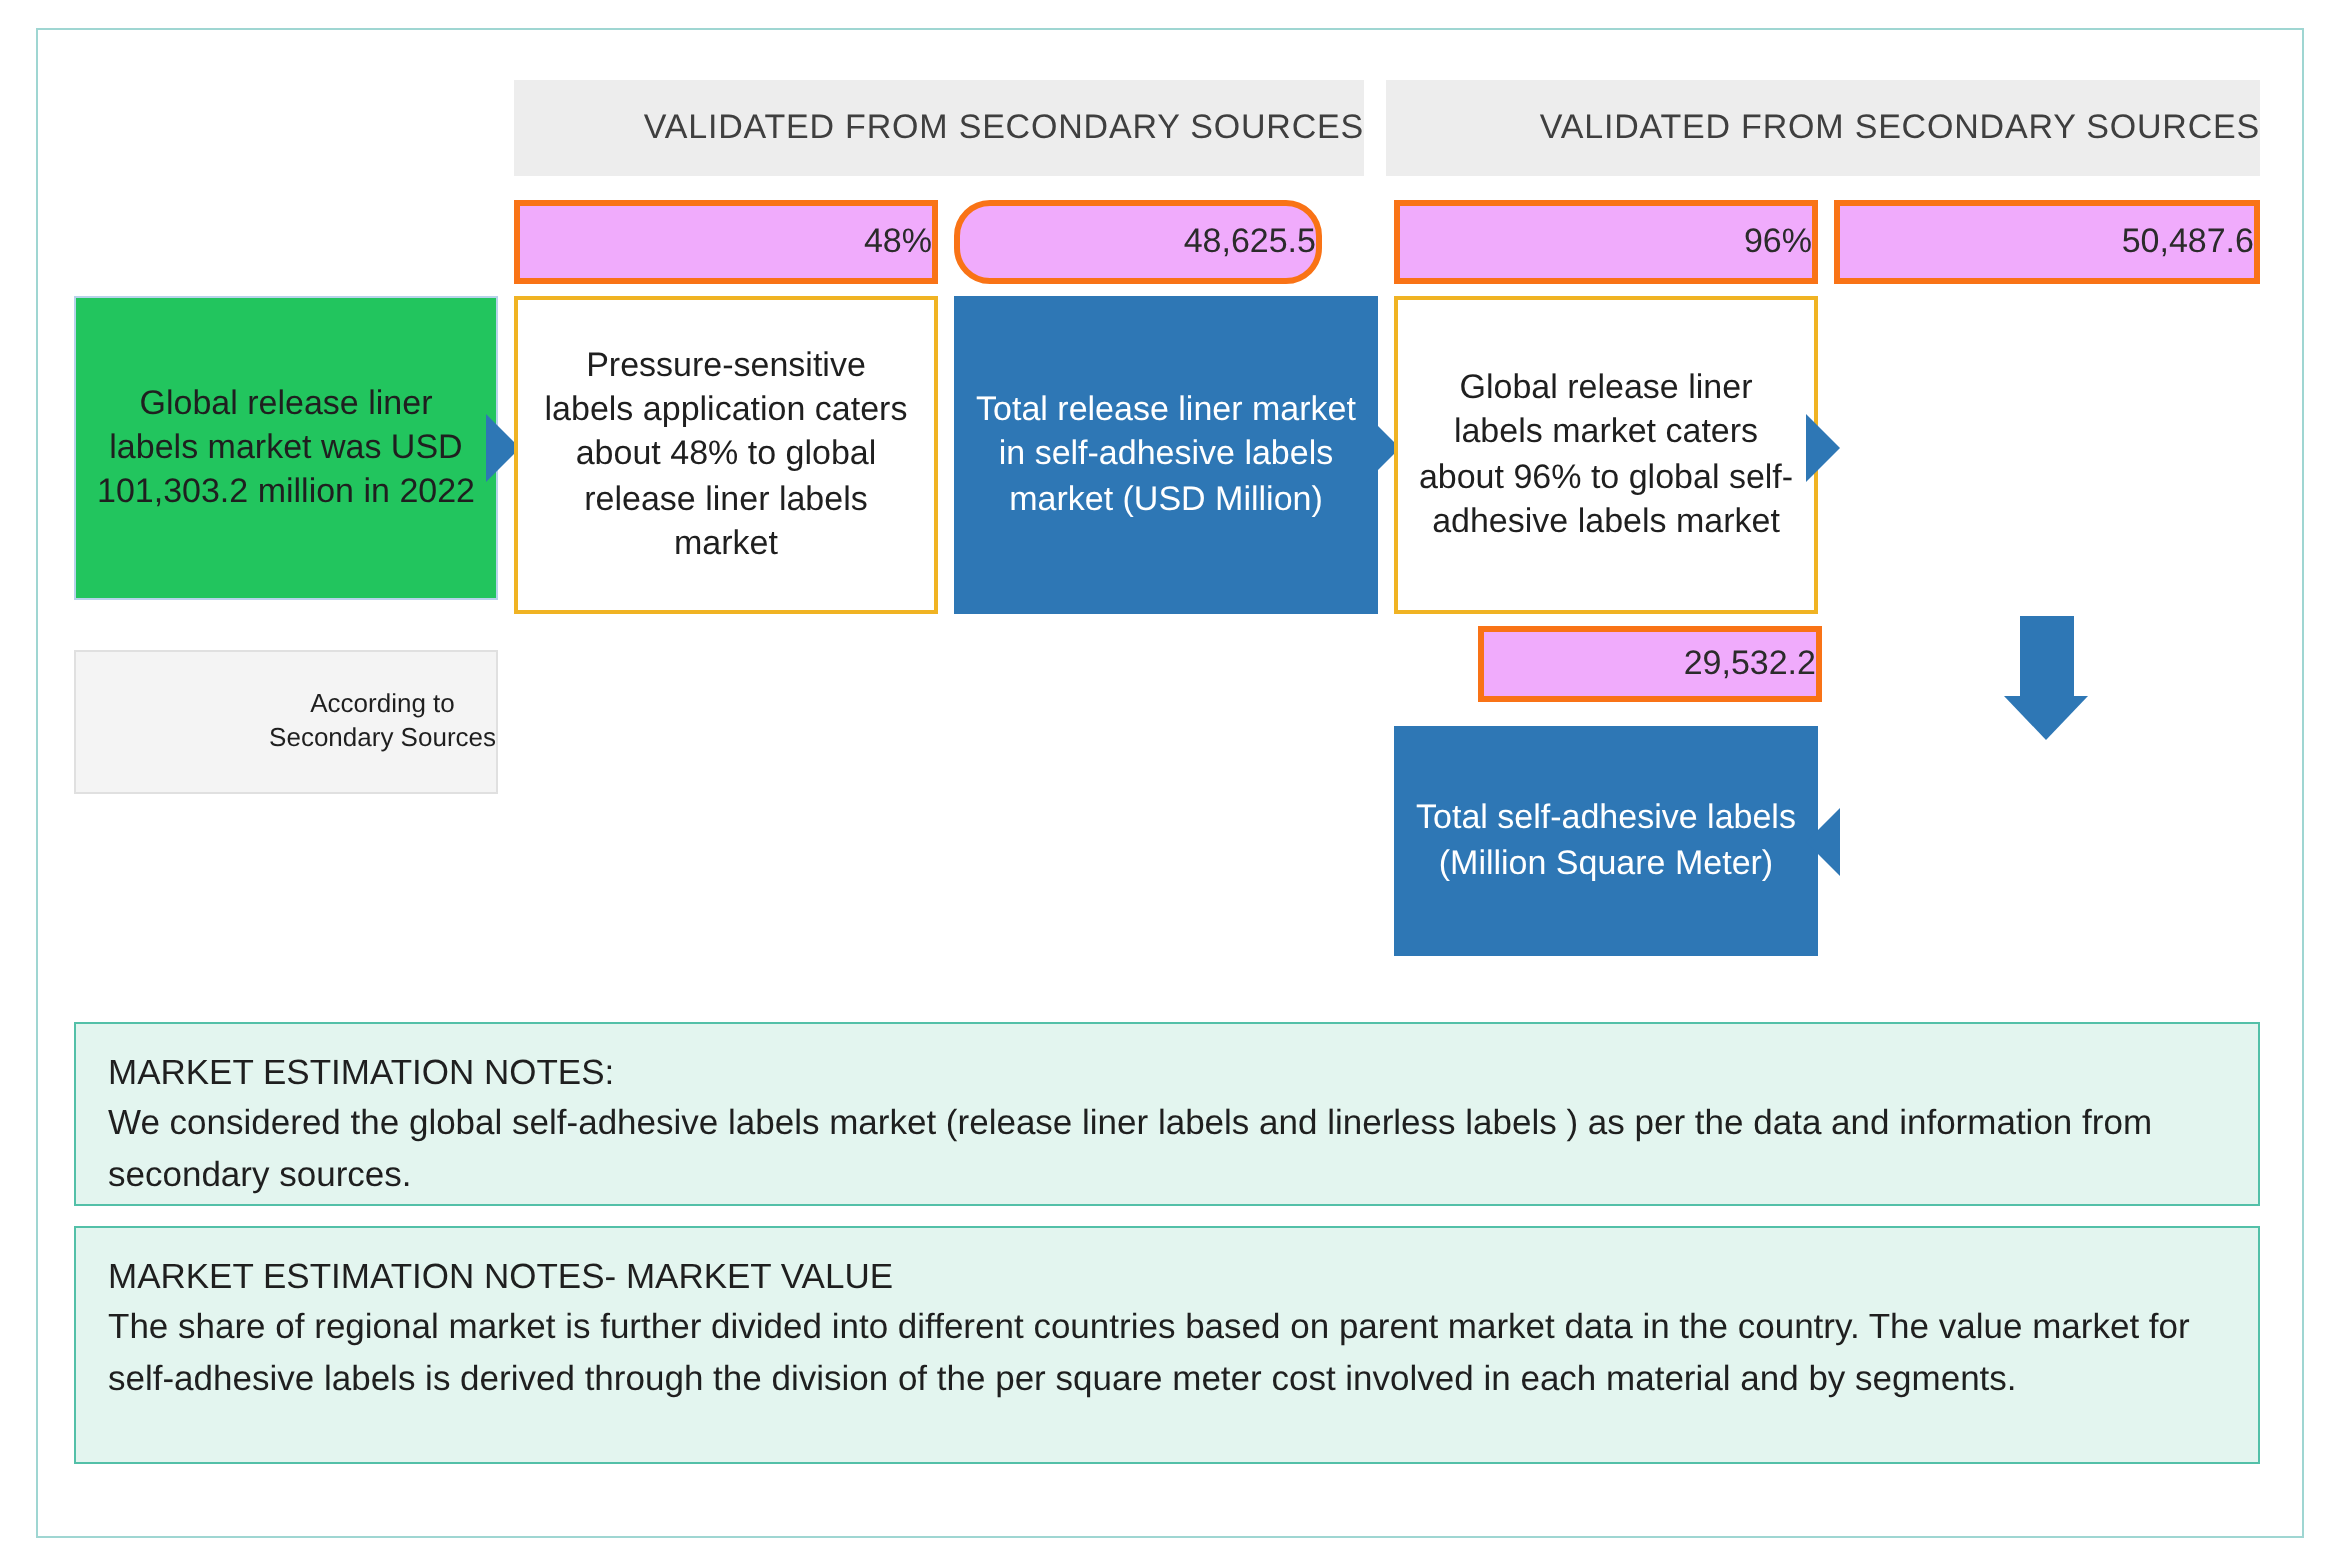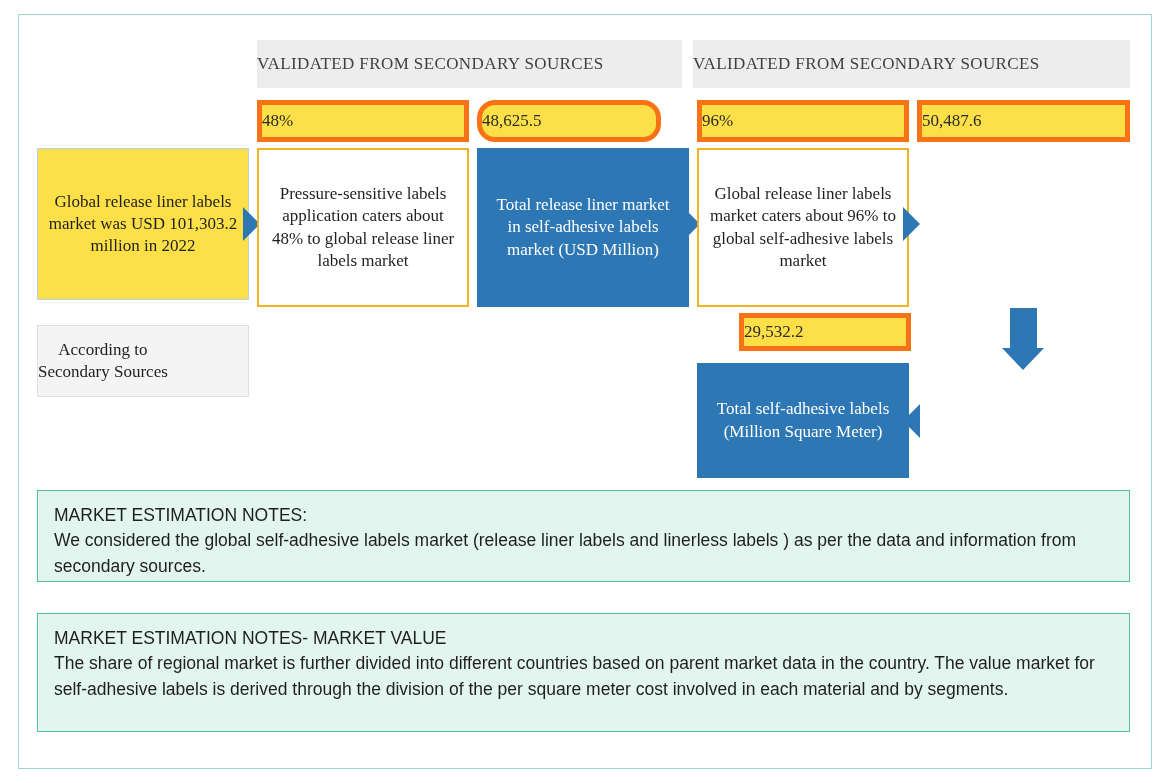--- a/index.html
+++ b/index.html
@@ -21,53 +21,52 @@
     width: 1134px; height: 755px;
     border: 1px solid #9fd6d2;
     background: #ffffff;
   }
 
   
   .box {
     position: absolute;
     display: flex;
     align-items: center;
-    justify-content: flex-start;
+    justify-content: flex-end;
     text-align: center;
     line-height: 1.3;
-    font-family: Liberation Serif, serif;
   }
   .hdr-band {
     background: #ededed;
     color: #3f3f3f;
     font-size: 17px;
     letter-spacing: 0.4px;
   }
   .val-cell {
-    background: #fde047;
+    background: #f0abfc;
     color: #2b2b2b;
     font-size: 17px;
-    border: 5px solid #f97316;
+    border: 3px solid #f97316;
   }
   .label-plain {
     color: #1f1f1f;
     font-size: 17px;
   }
   .blue-light {
-    background: #fde047;
+    background: #22c55e;
     border: 1px solid #b7d3ea;
     color: #1f1f1f;
     font-size: 17px;
     padding: 6px 10px;
   }
   .grey-soft {
     background: #f4f4f4;
     border: 1px solid #e0e0e0;
     color: #1f1f1f;
-    font-size: 17px;
+    font-size: 13px;
   }
   .box-yellow {
     background: #ffffff;
     border: 2px solid #f0b323;
     color: #1f1f1f;
     font-size: 17px;
     padding: 6px 10px;
   }
   .box-blue {
     background: #2e77b5;
@@ -179,21 +178,21 @@
   <div class="arrow-down-stem" style="left:1010px; top:308px; width:27px; height:42px;"></div>
   <div class="arrow-down-head" style="left:1002px; top:348px;"></div>
 
   <div class="box box-blue" style="left:697px; top:363px; width:212px; height:115px;">
     <span>Total self-adhesive labels (Million Square Meter)</span>
   </div>
 
   <div class="arrow-left" style="left:903px; top:404px;"></div>
 
 
-  <div class="note" style="left:37px; top:490px; width:1093px; height:92px;">
+  <div class="note" style="left:37px; top:511px; width:1093px; height:92px;">
     <span class="note-title">MARKET ESTIMATION NOTES:</span>
     <span class="note-body">We considered the global self-adhesive labels market (release liner labels and linerless labels ) as per the data and information from secondary sources.</span>
   </div>
 
   <div class="note" style="left:37px; top:613px; width:1093px; height:119px;">
     <span class="note-title">MARKET ESTIMATION NOTES- MARKET VALUE</span>
     <span class="note-body">The share of regional market is further divided into different countries based on parent market data in the country. The value market for self-adhesive labels is derived through the division of the per square meter cost involved in each material and by segments.</span>
   </div>
 </div>
 

